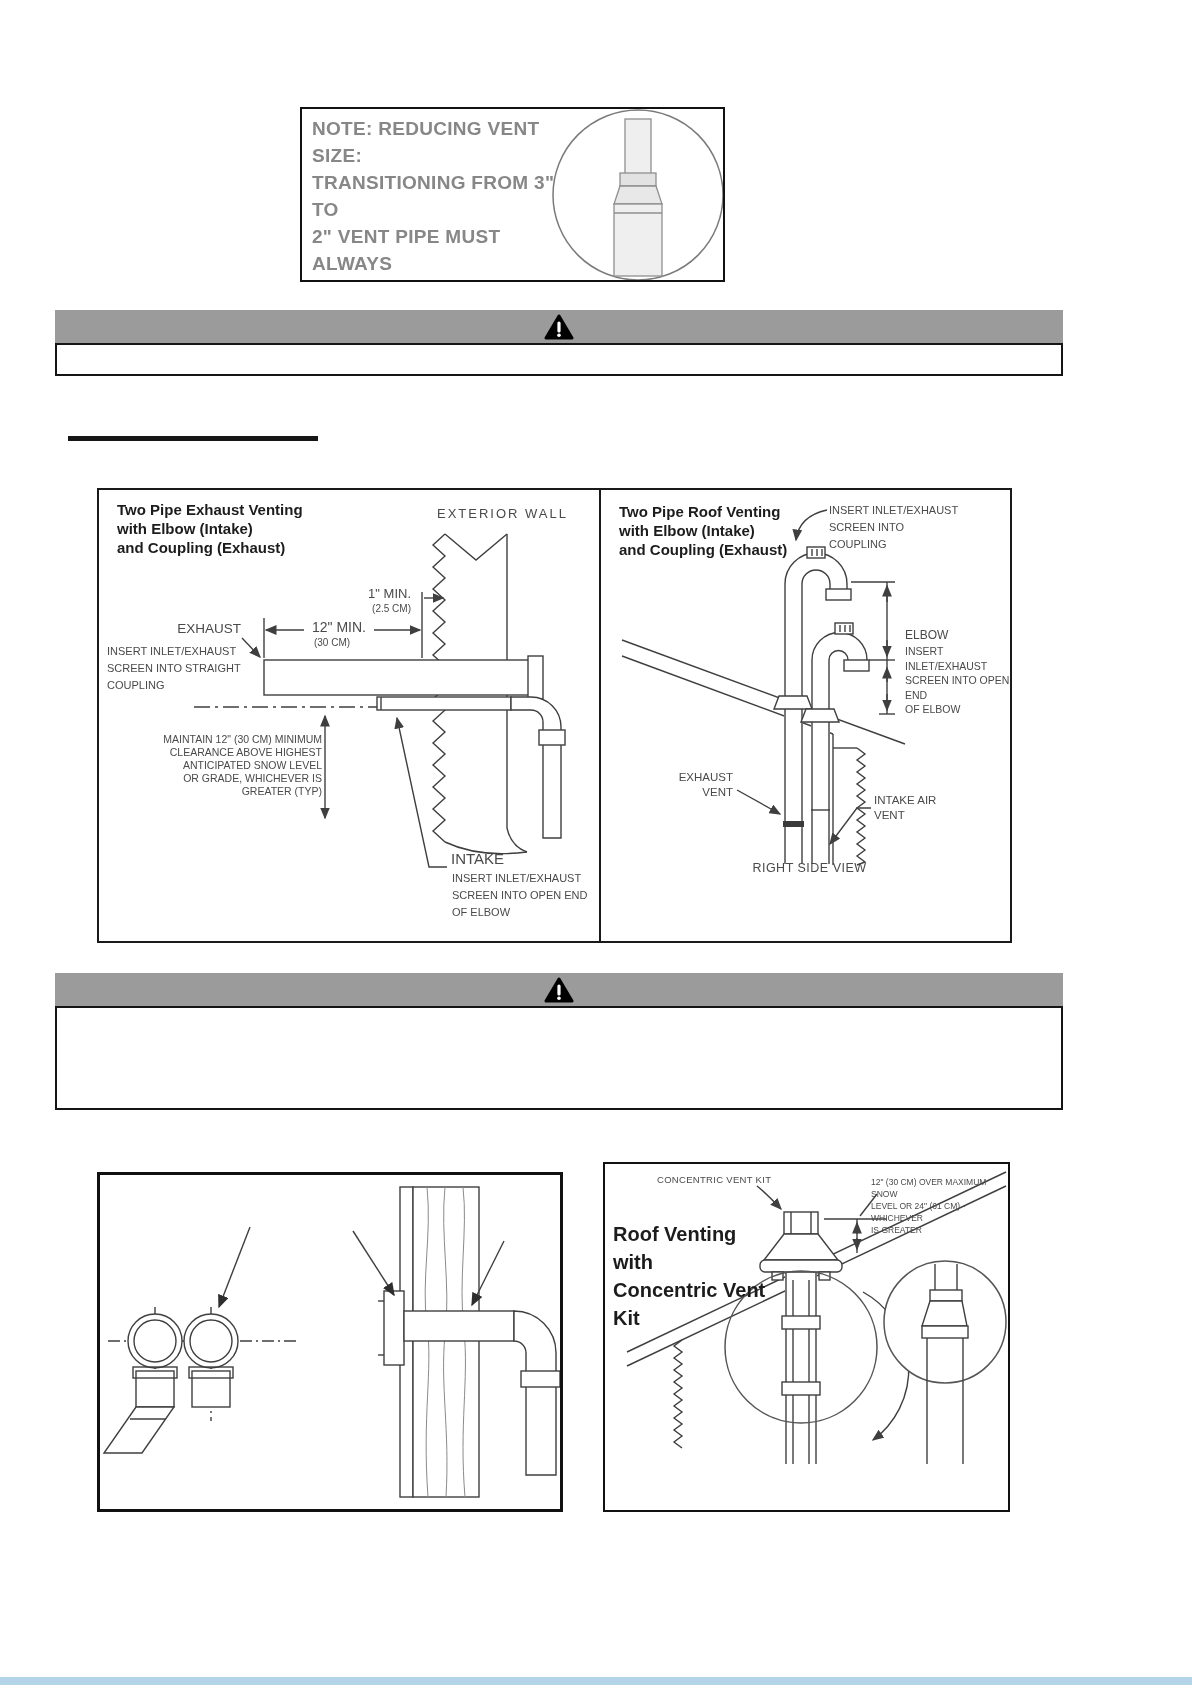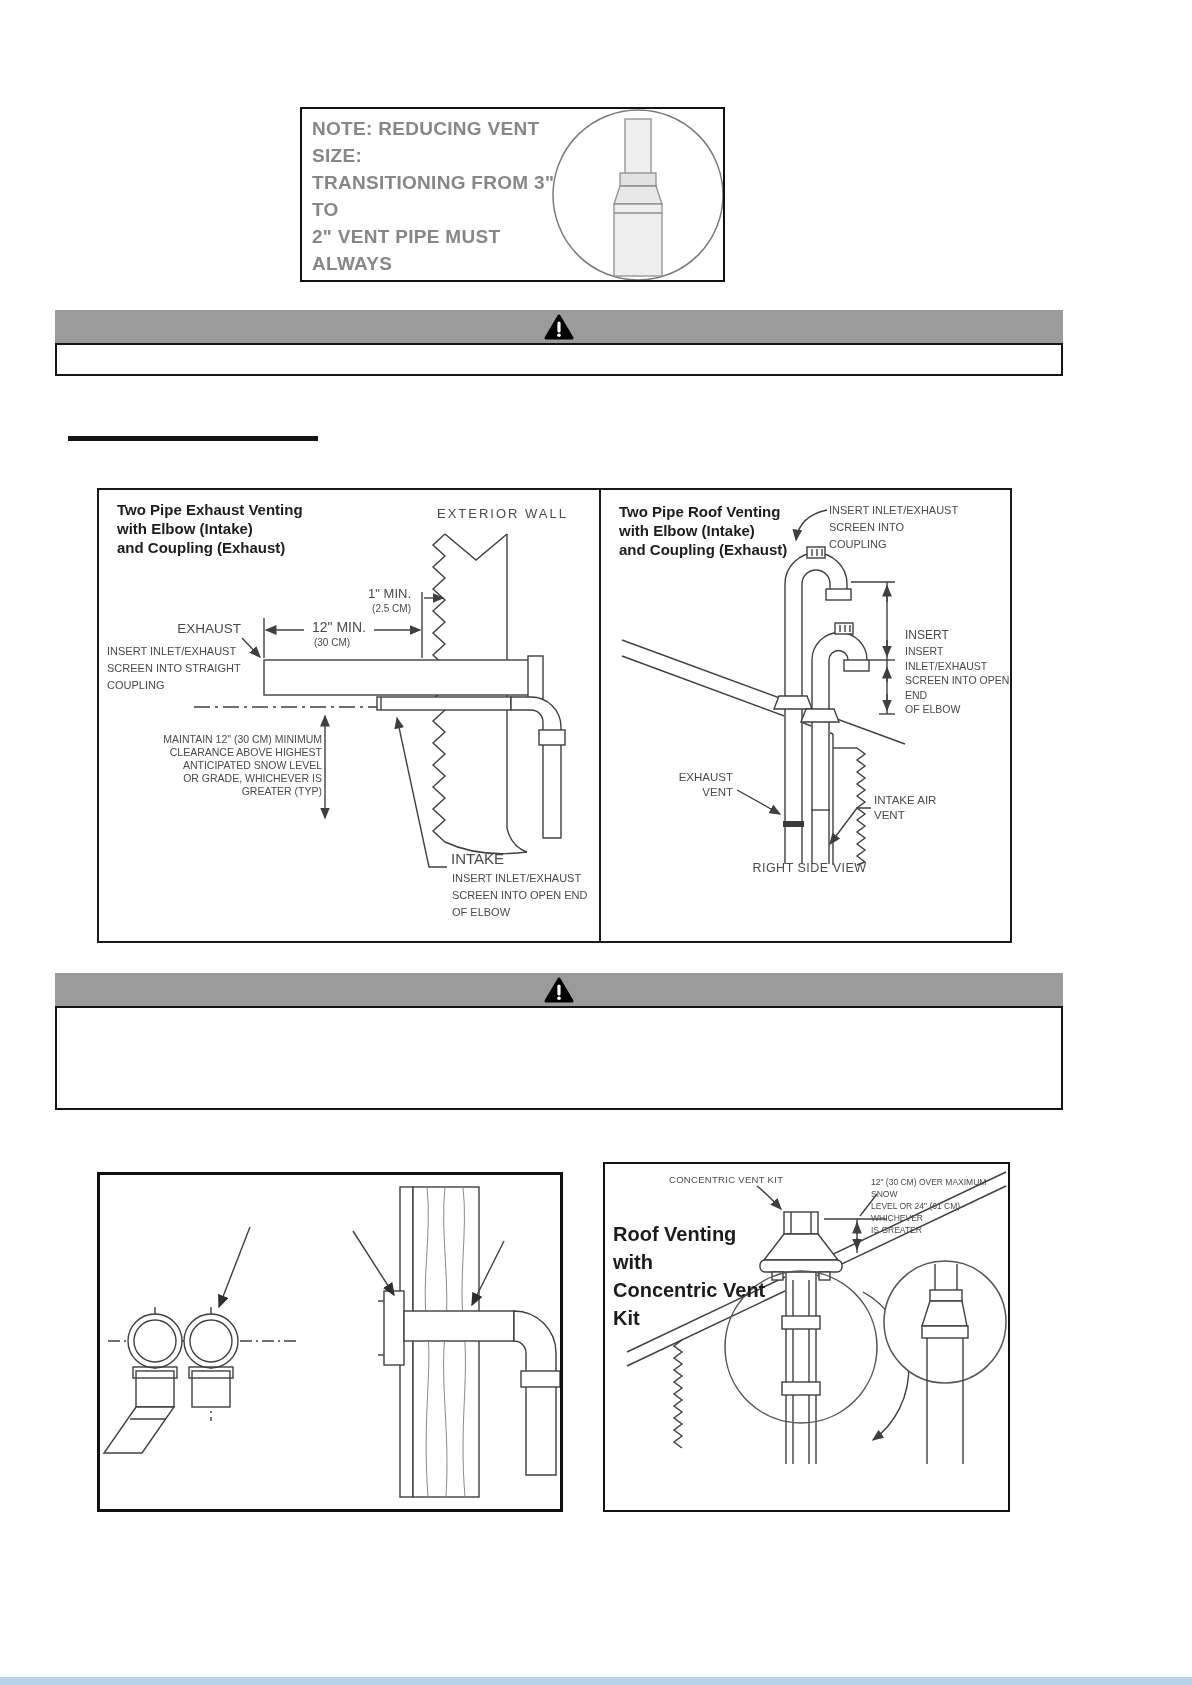--- a/index.html
+++ b/index.html
@@ -196,21 +196,21 @@
     <div class="abs dlbl s11 pre" style="left:353px;top:380px">INSERT INLET/EXHAUST
 SCREEN INTO OPEN END
 OF ELBOW</div>
 
     <div class="abs dtitle pre" style="left:520px;top:12px">Two Pipe Roof Venting
 with Elbow (Intake)
 and Coupling (Exhaust)</div>
     <div class="abs dlbl s11 pre" style="left:730px;top:12px">INSERT INLET/EXHAUST
 SCREEN INTO
 COUPLING</div>
-    <div class="abs dlbl" style="left:806px;top:138px;font-size:12px">INSERT</div>
+    <div class="abs dlbl" style="left:806px;top:138px;font-size:12px">ELBOW</div>
     <div class="abs dlbl s105 pre" style="left:806px;top:154px">INSERT INLET/EXHAUST
 SCREEN INTO OPEN END
 OF ELBOW</div>
     <div class="abs dlbl s115 right pre" style="left:550px;top:280px;width:84px">EXHAUST
 VENT</div>
     <div class="abs dlbl s115 pre" style="left:775px;top:303px">INTAKE AIR
 VENT</div>
     <div class="abs dlbl center" style="left:648px;top:371px;width:125px;font-size:12.5px;letter-spacing:.5px">RIGHT SIDE VIEW</div>
   </div>
 
@@ -317,20 +317,20 @@
         <polygon class="lnw" points="325,137 357,137 362,162 317,162"></polygon>
         <rect class="lnw" x="317" y="162" width="46" height="12"></rect>
         <line class="ln" x1="322" y1="174" x2="322" y2="300"></line>
         <line class="ln" x1="358" y1="174" x2="358" y2="300"></line>
       </g>
     </svg>
     <div class="abs dtitle pre" style="left:8px;top:56px;font-size:20px;line-height:28px">Roof Venting
 with
 Concentric Vent
 Kit</div>
-    <div class="abs dlbl" style="left:64px;top:10px;font-size:9.5px;letter-spacing:.3px">CONCENTRIC VENT KIT</div>
+    <div class="abs dlbl" style="left:52px;top:10px;font-size:9.5px;letter-spacing:.3px">CONCENTRIC VENT KIT</div>
     <div class="abs dlbl pre" style="left:266px;top:12px;width:135px;font-size:8.5px;line-height:12px">12" (30 CM) OVER MAXIMUM SNOW
 LEVEL OR 24" (61 CM) - WHICHEVER
 IS GREATER</div>
   </div>
 
   <div class="abs footer-bar"></div>
 </div>
 
 </body></html>

